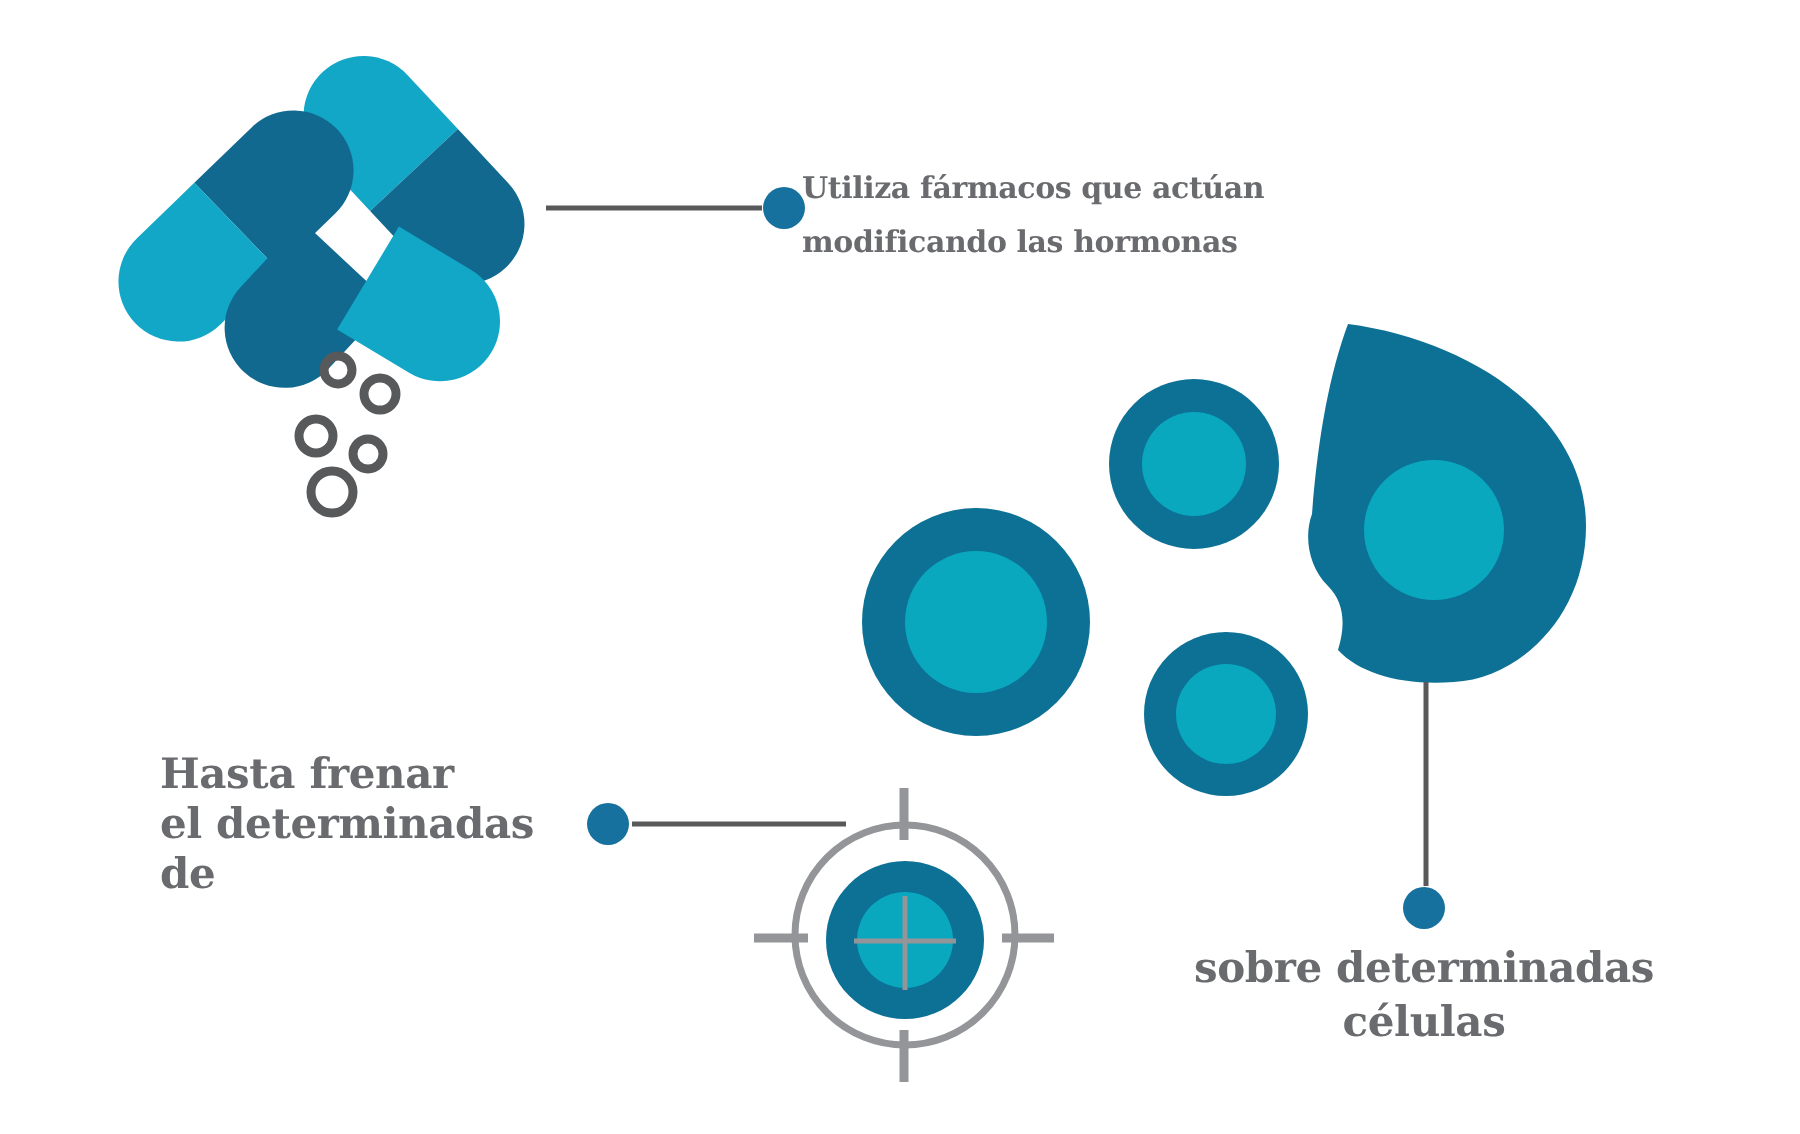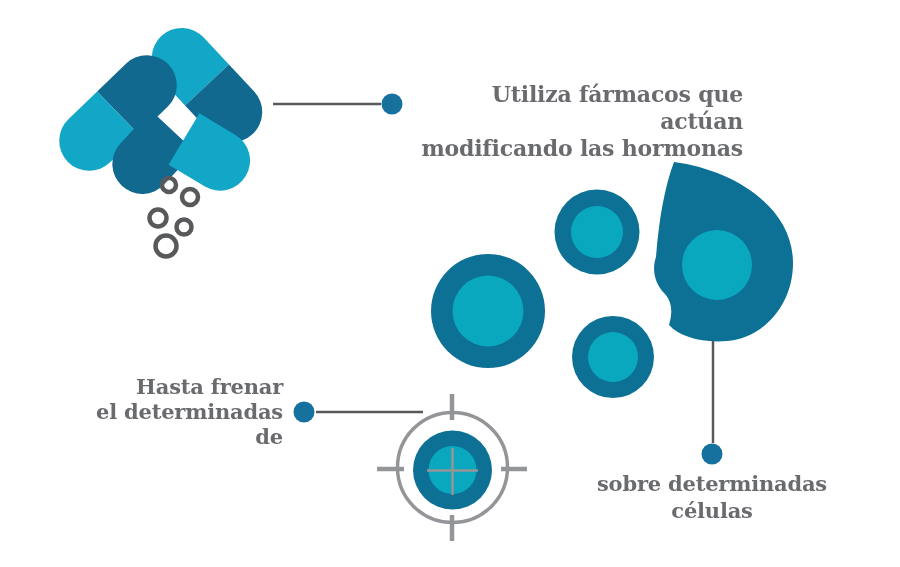--- a/index.html
+++ b/index.html
@@ -29,34 +29,33 @@
   .s-target     { stroke: var(--target-gray, #939598); fill: none; }
   .s-granule    { stroke: var(--granule-gray, #58595b); fill: none; }
   
   .ann {
     position: absolute;
     color: var(--text-gray, #6a6b6e);
     font-weight: 600;
     letter-spacing: -0.2px;
   }
   .ann-hormones {
-    left: 413px;
+    left: 401px;
     top: 81px;
     width: 330px;
-    font-size: 22px;
+    font-size: 15px;
     line-height: 27px;
-    text-align: right;
+    text-align: left;
   }
   .ann-tumors {
     left: 80px;
     top: 374px;
     width: 203px;
     font-size: 21px;
     line-height: 25px;
-    text-align: right;
   }
   .ann-synthesis {
     left: 557px;
     top: 471px;
     width: 310px;
     font-size: 21px;
     line-height: 26.5px;
     text-align: center;
   }
 </style>

